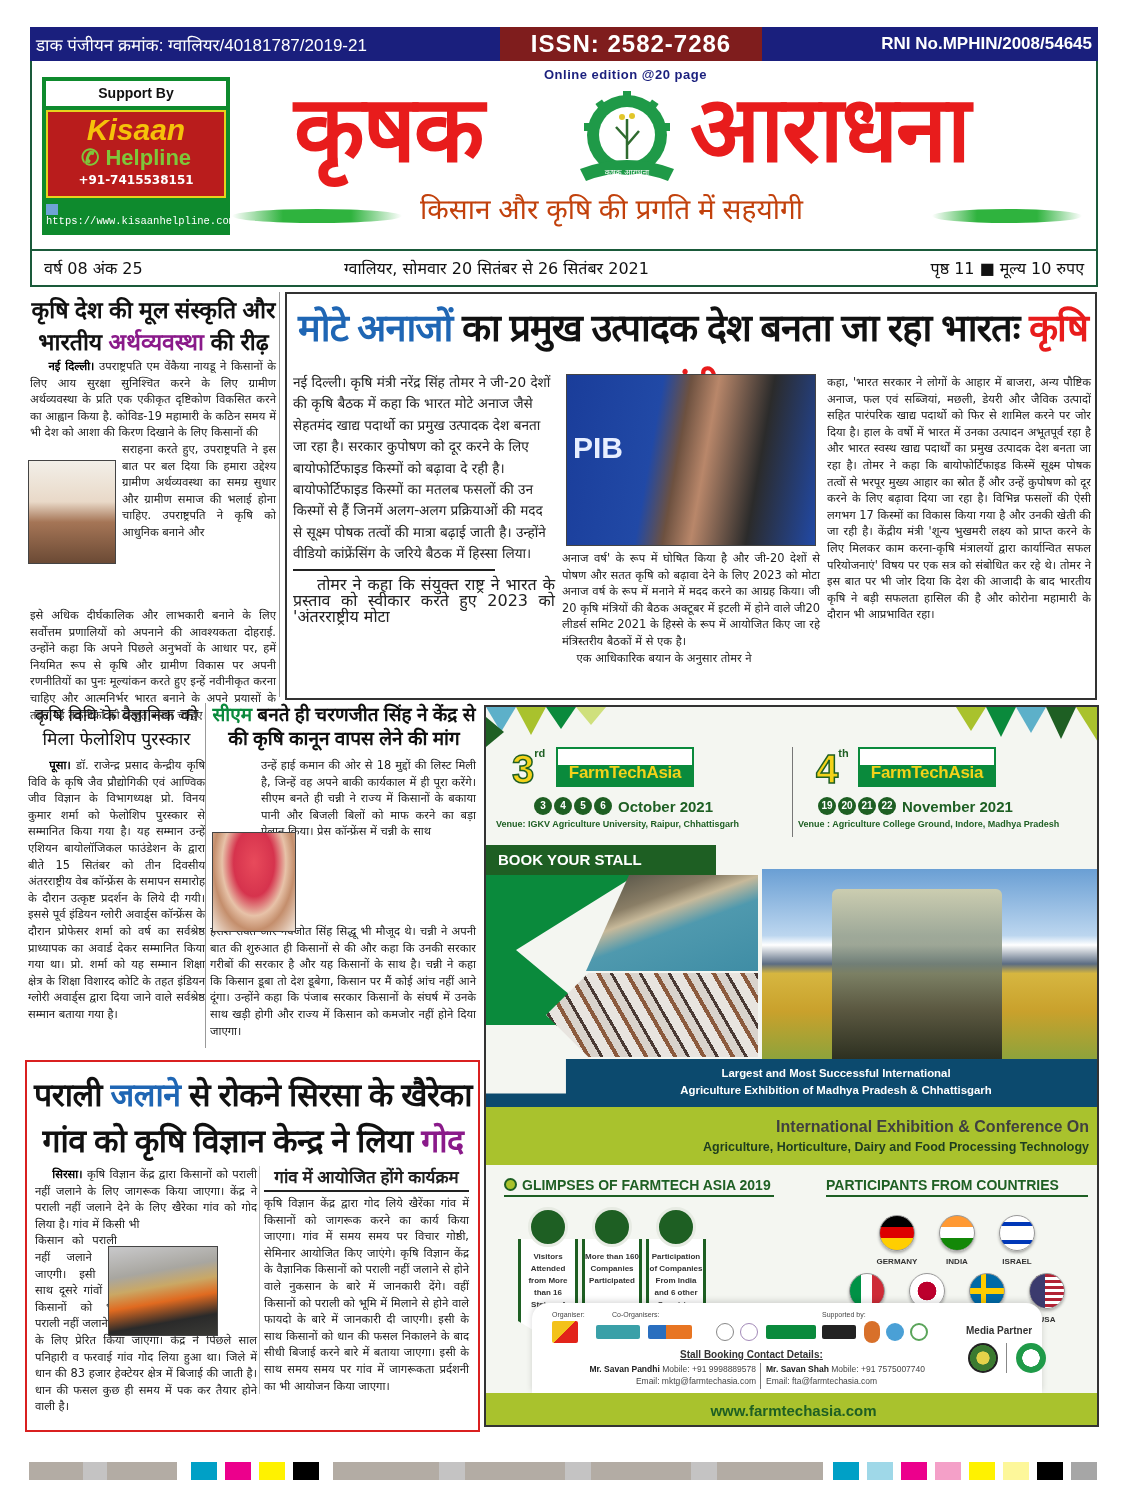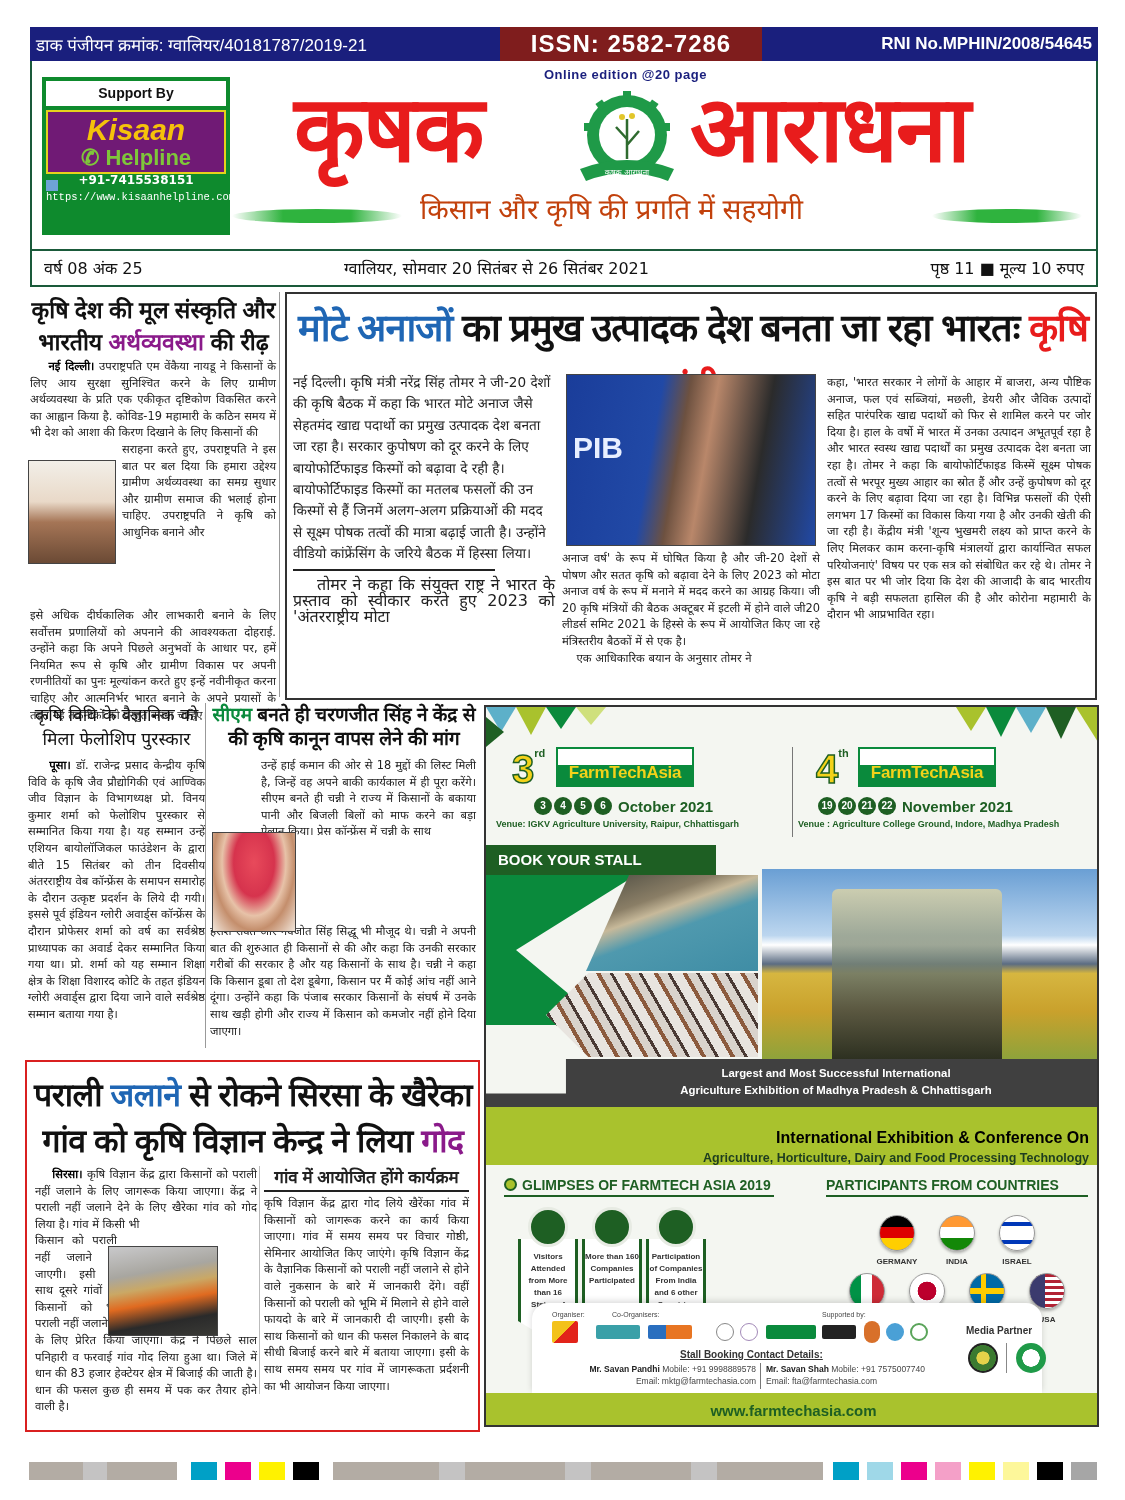--- a/index.html
+++ b/index.html
@@ -8,21 +8,21 @@
 .abs{position:absolute}
 
 #topbar{left:30px;top:27px;width:1068px;height:34px;background:#1a1f7d;display:flex;align-items:center;color:#fff}
 #topbar .reg{flex:0 0 470px;padding-left:6px;font-size:17px;font-family:"Liberation Sans",sans-serif}
 #topbar .issn{flex:0 0 262px;height:34px;background:#7f1d1d;display:flex;align-items:center;justify-content:center;font-size:24px;font-weight:bold;font-family:"Liberation Sans",sans-serif;letter-spacing:1px}
 #topbar .rni{flex:1;text-align:right;padding-right:6px;font-size:17px;font-weight:bold;font-family:"Liberation Sans",sans-serif}
 
 #masthead{left:30px;top:61px;width:1068px;height:190px;border:2px solid #1a5a3a;border-top:none}
 #support{left:10px;top:16px;width:188px;height:158px;background:#0e8a2d;padding:4px}
 #support .sb{background:#fff;height:25px;text-align:center;font-size:14px;font-weight:bold;line-height:25px;font-family:"Liberation Sans",sans-serif}
-#support .kis{margin-top:4px;background:#701a75;border:2px solid #e6d21c;height:64px;text-align:center;padding-top:2px}
+#support .kis{margin-top:4px;background:#b91c1c;border:2px solid #e6d21c;height:88px;text-align:center;padding-top:2px}
 #support .kis .k1{color:#f5c20a;font-size:30px;font-weight:bold;font-style:italic;line-height:32px;font-family:"Liberation Sans",sans-serif}
 #support .kis .k2{color:#7fc63a;font-size:22px;font-weight:bold;line-height:24px;font-family:"Liberation Sans",sans-serif}
 #support .kis .k3{color:#fff;font-size:12px;font-weight:bold;line-height:20px}
 #support .url{color:#fff;font-size:10.5px;margin-top:5px;font-family:Liberation Mono, monospace}
 #support .url .gl{display:inline-block;width:12px;height:11px;background:#6ea3d6;margin-right:3px;vertical-align:middle}
 #online{left:512px;top:6px;font-size:13px;font-weight:bold;color:#1a1f7d;letter-spacing:.5px;font-family:"Liberation Sans",sans-serif}
 #title1{left:262px;top:18px;font-size:92px;font-weight:bold;color:#e81c1c;line-height:100px;font-family:"Liberation Sans",sans-serif;letter-spacing:-2px}
 #title2{left:658px;top:18px;font-size:92px;font-weight:bold;color:#e81c1c;line-height:100px;font-family:"Liberation Sans",sans-serif;letter-spacing:-2px}
 #logo{left:540px;top:28px;width:110px;height:100px}
 #tagline{left:388px;top:128px;font-size:28px;font-weight:normal;color:#c2410c;font-family:"Liberation Sans",sans-serif}
@@ -86,24 +86,24 @@
 .dates .c{display:inline-block;width:18px;height:18px;border-radius:50%;background:#1e5f23;color:#fff;font-size:10px;line-height:18px;text-align:center;margin-right:2px}
 .dates .m{margin-left:4px}
 .venue{position:absolute;font-family:"Liberation Sans",sans-serif;font-weight:bold;font-size:9px;color:#1e5f23}
 #ad .vdiv{position:absolute;left:306px;top:40px;width:1px;height:90px;background:#777}
 #book{position:absolute;left:0;top:138px;width:230px;height:30px;background:#1e5f23;color:#fff;font-family:"Liberation Sans",sans-serif;font-weight:bold;font-size:15px;line-height:30px;padding-left:12px}
 #greenL{position:absolute;left:0;top:168px;width:150px;height:150px;background:#0a8a3c;clip-path:polygon(0 0,100% 0,20% 50%,80% 100%,0 100%)}
 #dam{position:absolute;left:100px;top:168px;width:172px;height:96px;background:linear-gradient(160deg,#4a4a40 0%,#8a7e66 30%,#c7b99a 40%,#4f99ae 55%,#3f8da5 100%);clip-path:polygon(25% 0,100% 0,100% 100%,0 100%)}
 #cows{position:absolute;left:60px;top:266px;width:212px;height:84px;background:repeating-linear-gradient(60deg,#e8e4df 0 10px,#8b5a3d 10px 14px,#d9d3cc 14px 22px,#4a3a34 22px 25px);clip-path:polygon(20% 0,100% 0,100% 100%,20% 100%,0 50%)}
 #tractor{position:absolute;left:276px;top:162px;width:336px;height:190px;background:linear-gradient(180deg,#6a9fd4 0%,#bcd6ef 35%,#fff 40%,#5b6c82 50%,#d6b640 55%,#c9a12c 75%,#8ea33b 100%)}
 #tractor .body{position:absolute;left:70px;top:20px;width:170px;height:170px;background:linear-gradient(180deg,#d8d2a8 0%,#7c8a7c 40%,#494d46 70%,#1c1c1c 100%);border-radius:6px 6px 0 0;opacity:.85}
-#banner1{position:absolute;left:0;top:352px;width:615px;height:48px;background:#404040;clip-path:polygon(13% 0,100% 0,100% 100%,0 100%,0 72%,13% 72%);}
+#banner1{position:absolute;left:0;top:352px;width:615px;height:48px;background:#0c4a6e;clip-path:polygon(13% 0,100% 0,100% 100%,0 100%,0 72%,13% 72%);}
 #banner1 .t{position:absolute;left:100px;top:6px;width:500px;text-align:center;color:#fff;font-family:"Liberation Sans",sans-serif;font-weight:bold;font-size:11.4px;line-height:17px}
 #lime{position:absolute;left:0;top:400px;width:615px;height:58px;background:#a9c22d;text-align:right;padding-right:12px}
-#lime .l1{font-family:"Liberation Sans",sans-serif;font-weight:bold;font-size:16px;color:#000000;line-height:22px;padding-top:20px}
+#lime .l1{font-family:"Liberation Sans",sans-serif;font-weight:bold;font-size:16px;color:#404040;line-height:22px;padding-top:9px}
 #lime .l2{font-family:"Liberation Sans",sans-serif;font-weight:bold;font-size:12.5px;color:#1e3d1f;line-height:18px}
 .secthead{position:absolute;font-family:"Liberation Sans",sans-serif;font-weight:bold;font-size:14px;color:#1e5f23;border-bottom:2px solid #1e5f23;padding-bottom:2px}
 .secthead .gear{display:inline-block;width:13px;height:13px;border-radius:50%;background:#a9c22d;border:2px solid #1e5f23;margin-right:5px;vertical-align:-1px}
 .stat{position:absolute;width:60px;text-align:center}
 .stat .ic{width:40px;height:40px;border-radius:50%;background:#1e5f23;margin:0 auto;border:3px solid #e7ebe3;position:relative;z-index:2}
 .stat .card{margin-top:-8px;background:#fff;border:3px solid #1e5f23;border-top:none;height:100px;padding-top:12px;font-family:"Liberation Sans",sans-serif;font-weight:bold;font-size:8px;line-height:12px;color:#333;clip-path:polygon(0 0,100% 0,100% 82%,50% 100%,0 82%)}
 .flag{position:absolute;text-align:center;width:62px}
 .flag .f{width:36px;height:36px;border-radius:50%;margin:0 auto;border:1px solid #999;box-shadow:0 2px 3px rgba(0,0,0,.3)}
 .flag .n{font-family:"Liberation Sans",sans-serif;font-weight:bold;font-size:8px;color:#333;margin-top:6px}
 #sponsors{position:absolute;left:46px;top:596px;width:510px;height:90px;background:#fff;border-radius:16px 16px 0 0;box-shadow:0 -2px 6px rgba(0,0,0,.15)}

